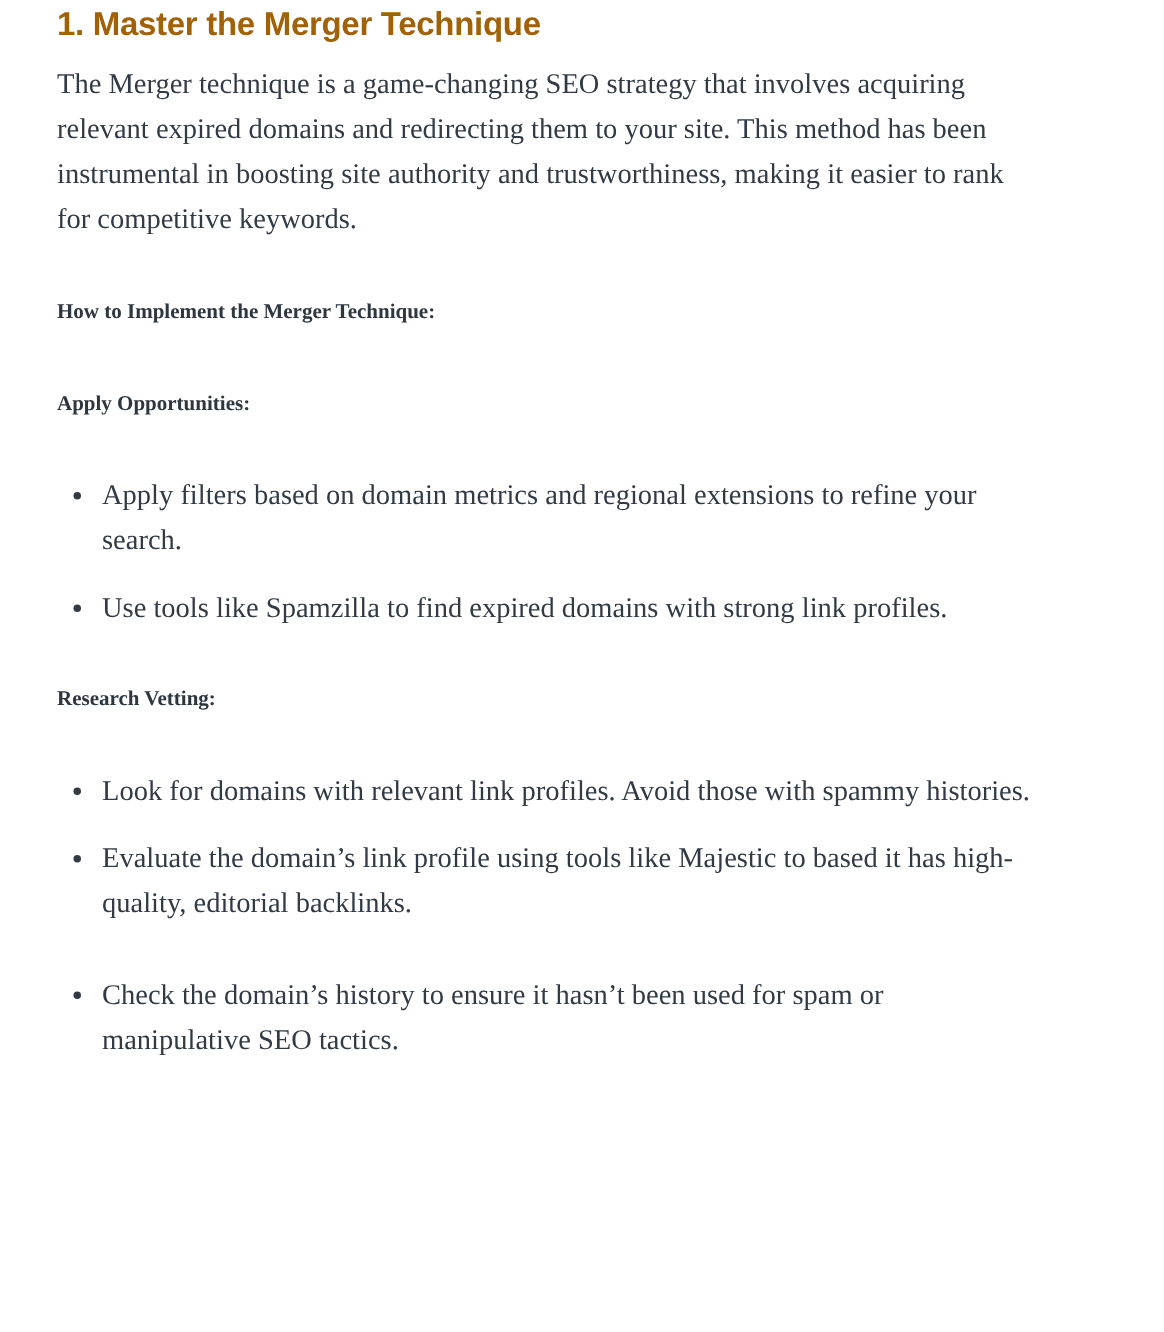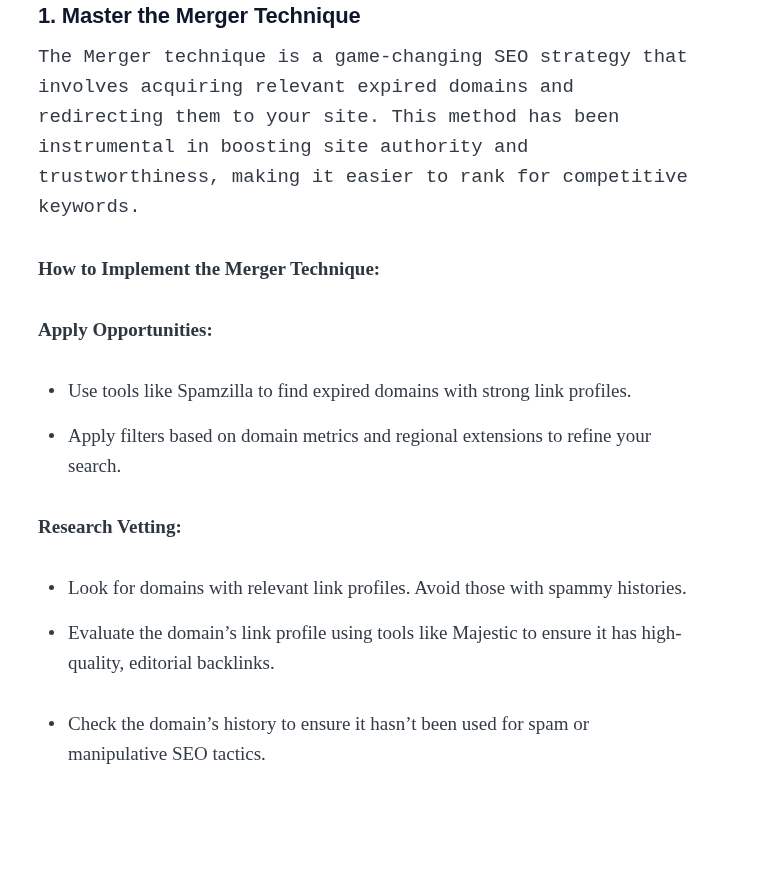--- a/index.html
+++ b/index.html
@@ -18,31 +18,30 @@
     padding: 2px 38px 0 38px;
     max-width: 650px;
     box-sizing: content-box;
   }
   .page-title {
     font-family: "Liberation Sans", sans-serif;
     font-weight: 700;
     font-size: 22px;
     line-height: 28px;
     letter-spacing: -0.2px;
-    color: #0f172a;
+    color: #a16207;
     margin: 0 0 12px 0;
   }
   .intro {
     font-size: 19px;
     line-height: 30px;
     margin: 0 0 32px 0;
-    font-family: Liberation Mono, monospace;
   }
   .sub-heading {
-    font-size: 19px;
+    font-size: 14px;
     line-height: 30px;
     font-weight: 700;
     color: #2e3640;
     margin: 0 0 31px 0;
   }
   ul.bullet-list {
     list-style: none;
     margin: 0 0 31px 0;
     padding: 0;
   }
@@ -74,37 +73,37 @@
   <h2 class="page-title">1. Master the Merger Technique</h2>
 
   <p class="intro">The Merger technique is a game-changing SEO strategy that involves acquiring relevant expired domains and redirecting them to your site. This method has been instrumental in boosting site authority and trustworthiness, making it easier to rank for competitive keywords.</p>
 
   <h3 class="sub-heading">How to Implement the Merger Technique:</h3>
 
   <h3 class="sub-heading">Apply Opportunities:</h3>
   <ul class="bullet-list">
     <li>
       <span class="bullet-dot"></span>
-      <span>Use tools like Spamzilla to find expired domains with strong link profiles.</span>
+      <span>Apply filters based on domain metrics and regional extensions to refine your search.</span>
     </li>
     <li>
       <span class="bullet-dot"></span>
-      <span>Apply filters based on domain metrics and regional extensions to refine your search.</span>
+      <span>Use tools like Spamzilla to find expired domains with strong link profiles.</span>
     </li>
   </ul>
 
   <h3 class="sub-heading">Research Vetting:</h3>
   <ul class="bullet-list">
     <li>
       <span class="bullet-dot"></span>
       <span>Look for domains with relevant link profiles. Avoid those with spammy histories.</span>
     </li>
     <li>
       <span class="bullet-dot"></span>
-      <span>Evaluate the domain’s link profile using tools like Majestic to ensure it has high-quality, editorial backlinks.</span>
+      <span>Evaluate the domain’s link profile using tools like Majestic to based it has high-quality, editorial backlinks.</span>
     </li>
   </ul>
 
   <ul class="bullet-list">
     <li>
       <span class="bullet-dot"></span>
       <span>Check the domain’s history to ensure it hasn’t been used for spam or manipulative SEO tactics.</span>
     </li>
   </ul>
 

